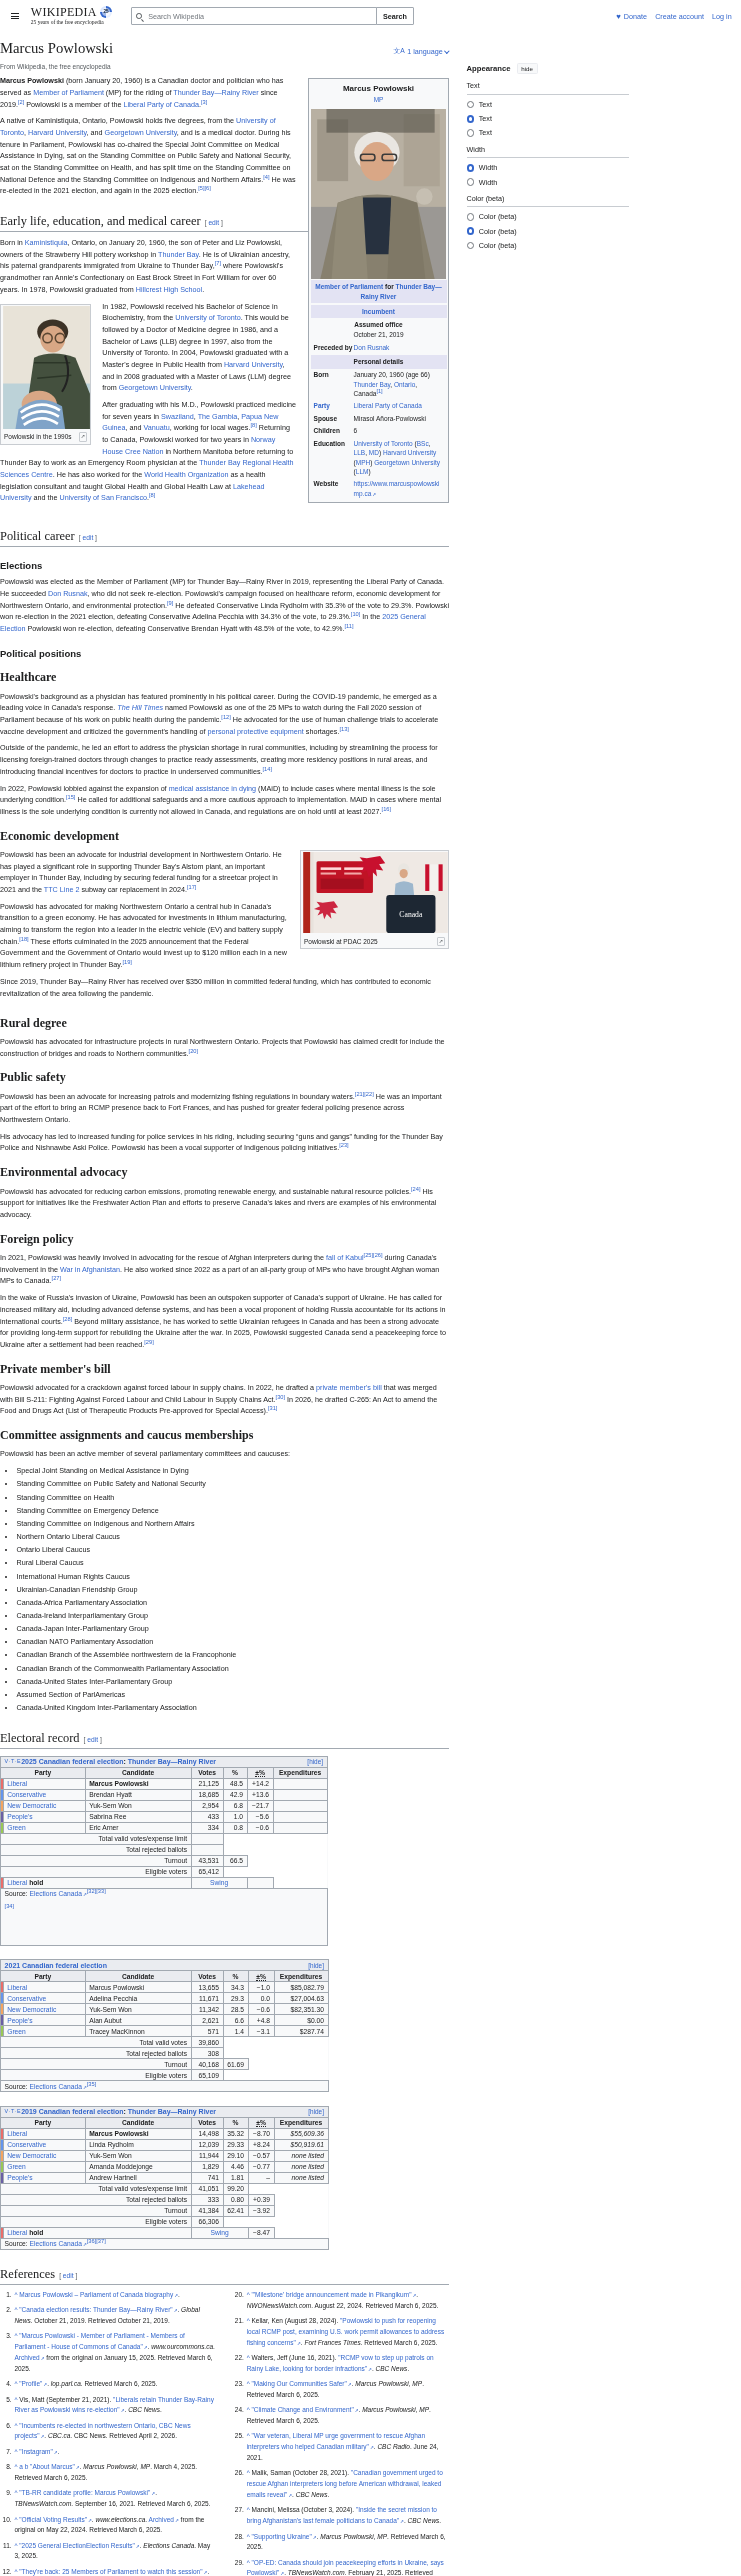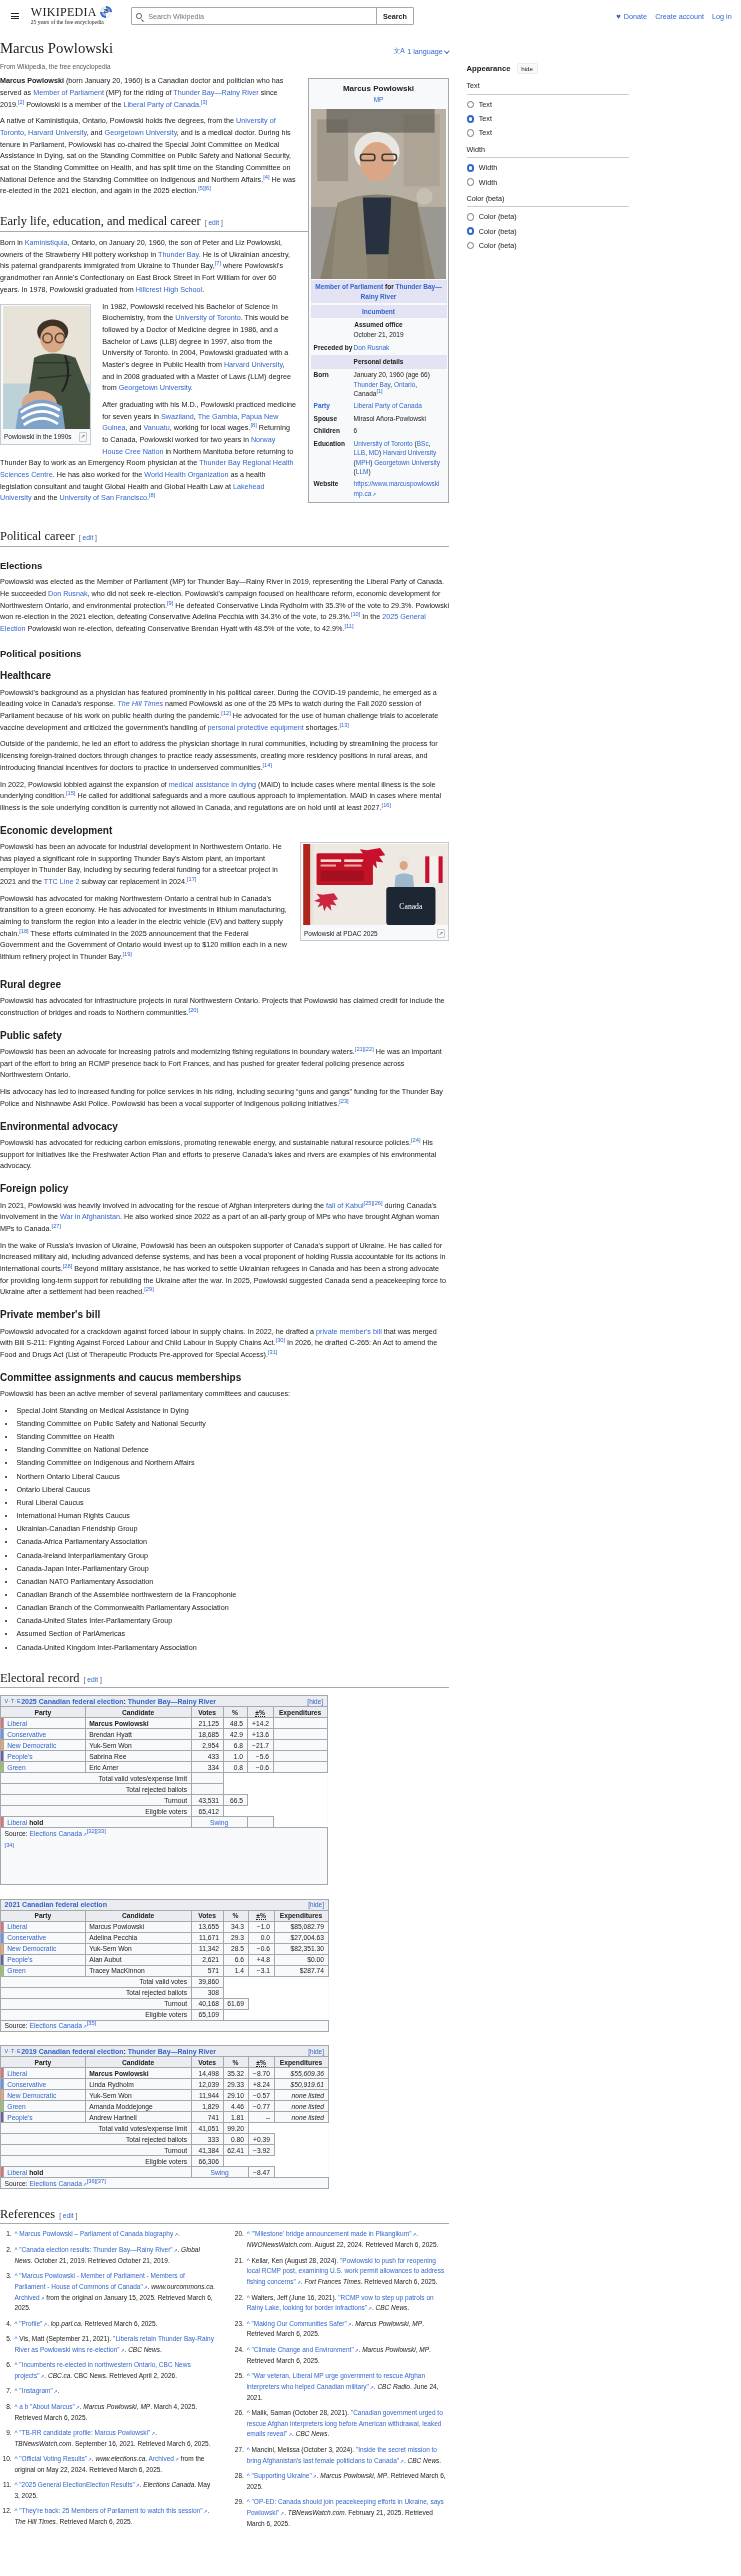--- a/index.html
+++ b/index.html
@@ -49,21 +49,21 @@
   .chev{width:3.6px;height:3.6px;border-right:0.8px solid #3366cc;border-bottom:0.8px solid #3366cc;transform:rotate(45deg);display:inline-block;margin-top:-1.5px;}
   .tabs{display:flex;justify-content:space-between;align-items:flex-end;border-bottom:0.5px solid #a2a9b1;margin-top:7.2px;font-size:7.2px;}
   .tabgrp{display:flex;gap:11.3px;}
   .tab{padding:3.6px 0.5px;cursor:pointer;color:#3366cc;}
   .tab.on{color:#202122;border-bottom:1px solid #202122;margin-bottom:-0.5px;}
   .tab .chev2{width:3.1px;height:3.1px;border-right:0.7px solid #54595d;border-bottom:0.7px solid #54595d;transform:rotate(45deg);display:inline-block;margin-left:2.1px;margin-bottom:1px;}
   .fromline{font-size:6.5px;color:#54595d;margin:5.2px 0 3.1px;}
   
   h2{font-family:"Liberation Serif","DejaVu Serif",serif;font-weight:400;font-size:12.4px;border-bottom:0.5px solid #a2a9b1;margin:17.5px 0 5.2px;padding-bottom:1.5px;}
   h3{font-size:9.5px;font-weight:bold;margin:13.4px 0 4.1px;}
-  h4{font-size:10px;font-weight:bold;margin:11.3px 0 3.1px;}
+  h4{font-size:12px;font-weight:bold;margin:11.3px 0 3.1px;font-family:Liberation Serif, serif;}
   .editsec{font-family:"Liberation Sans",sans-serif;font-size:6.7px;color:#54595d;font-weight:normal;margin-left:4.1px;}
   .editsec .wl{font-size:6.7px;}
   p{margin:5.2px 0;line-height:1.62;}
   
   .infobox{float:right;clear:right;width:141px;margin:3.1px 0 9.3px 11.3px;background:#f8f9fa;border:0.5px solid #a2a9b1;padding:1.5px;font-size:6.5px;line-height:1.45;}
   .ibname{text-align:center;font-size:8px;font-weight:bold;padding:2.6px 0 0.5px;}
   .ibmp{text-align:center;padding-bottom:2.6px;}
   .ibband{background:#e3e3f3;text-align:center;padding:2.1px 3.1px;margin-top:1.5px;font-weight:bold;}
   .ibband .wl{font-weight:bold;}
   .ibband.thin{font-weight:normal;}
@@ -280,20 +280,21 @@
             <rect x="162" y="84" width="96" height="74" rx="6" fill="#1d2733"></rect>
             <text x="210" y="126" font-family="serif" font-size="15" fill="#fff" text-anchor="middle">Canada</text>
             <rect x="238" y="24" width="34" height="52" fill="#f4f2ef"></rect>
             <rect x="238" y="24" width="8" height="52" fill="#c8102e"></rect>
             <rect x="264" y="24" width="8" height="52" fill="#c8102e"></rect>
           </svg>
           <div class="thumbcap"><span class="magico">↗</span><span>Powlowski at PDAC 2025</span></div>
         </div>
         <p><span>Powlowski has been an advocate for industrial development in Northwestern Ontario. He has played a significant role in supporting Thunder Bay's Alstom plant, an important employer in Thunder Bay, including by securing federal funding for a streetcar project in 2021 and the </span><span class="wl">TTC Line 2</span><span> subway car replacement in 2024.</span><sup class="rsup"><span class="wl">[17]</span></sup></p>
         <p><span>Powlowski has advocated for making Northwestern Ontario a central hub in Canada's transition to a green economy. He has advocated for investments in lithium manufacturing, aiming to transform the region into a leader in the electric vehicle (EV) and battery supply chain.</span><sup class="rsup"><span class="wl">[18]</span></sup><span> These efforts culminated in the 2025 announcement that the Federal Government and the Government of Ontario would invest up to $120 million each in a new lithium refinery project in Thunder Bay.</span><sup class="rsup"><span class="wl">[19]</span></sup></p>
+        <p><span>Since 2019, Thunder Bay—Rainy River has received over $350 million in committed federal funding, which has contributed to economic revitalization of the area following the pandemic.</span></p>
         <div class="clear"></div>
 
         <h4>Rural degree</h4>
         <p><span>Powlowski has advocated for infrastructure projects in rural Northwestern Ontario. Projects that Powlowski has claimed credit for include the construction of bridges and roads to Northern communities.</span><sup class="rsup"><span class="wl">[20]</span></sup></p>
 
         <h4>Public safety</h4>
         <p><span>Powlowski has been an advocate for increasing patrols and modernizing fishing regulations in boundary waters.</span><sup class="rsup"><span class="wl">[21][22]</span></sup><span> He was an important part of the effort to bring an RCMP presence back to Fort Frances, and has pushed for greater federal policing presence across Northwestern Ontario.</span></p>
         <p><span>His advocacy has led to increased funding for police services in his riding, including securing “guns and gangs” funding for the Thunder Bay Police and Nishnawbe Aski Police. Powlowski has been a vocal supporter of Indigenous policing initiatives.</span><sup class="rsup"><span class="wl">[23]</span></sup></p>
 
         <h4>Environmental advocacy</h4>
@@ -306,21 +307,21 @@
         <h4>Private member's bill</h4>
         <p><span>Powlowski advocated for a crackdown against forced labour in supply chains. In 2022, he drafted a </span><span class="wl">private member's bill</span><span> that was merged with Bill S-211: Fighting Against Forced Labour and Child Labour in Supply Chains Act.</span><sup class="rsup"><span class="wl">[30]</span></sup><span> In 2026, he drafted C-265: An Act to amend the Food and Drugs Act (List of Therapeutic Products Pre-approved for Special Access).</span><sup class="rsup"><span class="wl">[31]</span></sup></p>
 
         <h4>Committee assignments and caucus memberships</h4>
         <p>Powlowski has been an active member of several parliamentary committees and caucuses:</p>
         <ul class="blist">
 
         <li>Special Joint Standing on Medical Assistance in Dying</li>
             <li>Standing Committee on Public Safety and National Security</li>
             <li>Standing Committee on Health</li>
-            <li>Standing Committee on National Defence</li>
+            <li>Standing Committee on Emergency Defence</li>
             <li>Standing Committee on Indigenous and Northern Affairs</li>
             <li>Northern Ontario Liberal Caucus</li>
             <li>Ontario Liberal Caucus</li>
             <li>Rural Liberal Caucus</li>
             <li>International Human Rights Caucus</li>
             <li>Ukrainian-Canadian Friendship Group</li>
             <li>Canada-Africa Parliamentary Association</li>
             <li>Canada-Ireland Interparliamentary Group</li>
             <li>Canada-Japan Inter-Parliamentary Group</li>
             <li>Canadian NATO Parliamentary Association</li>

